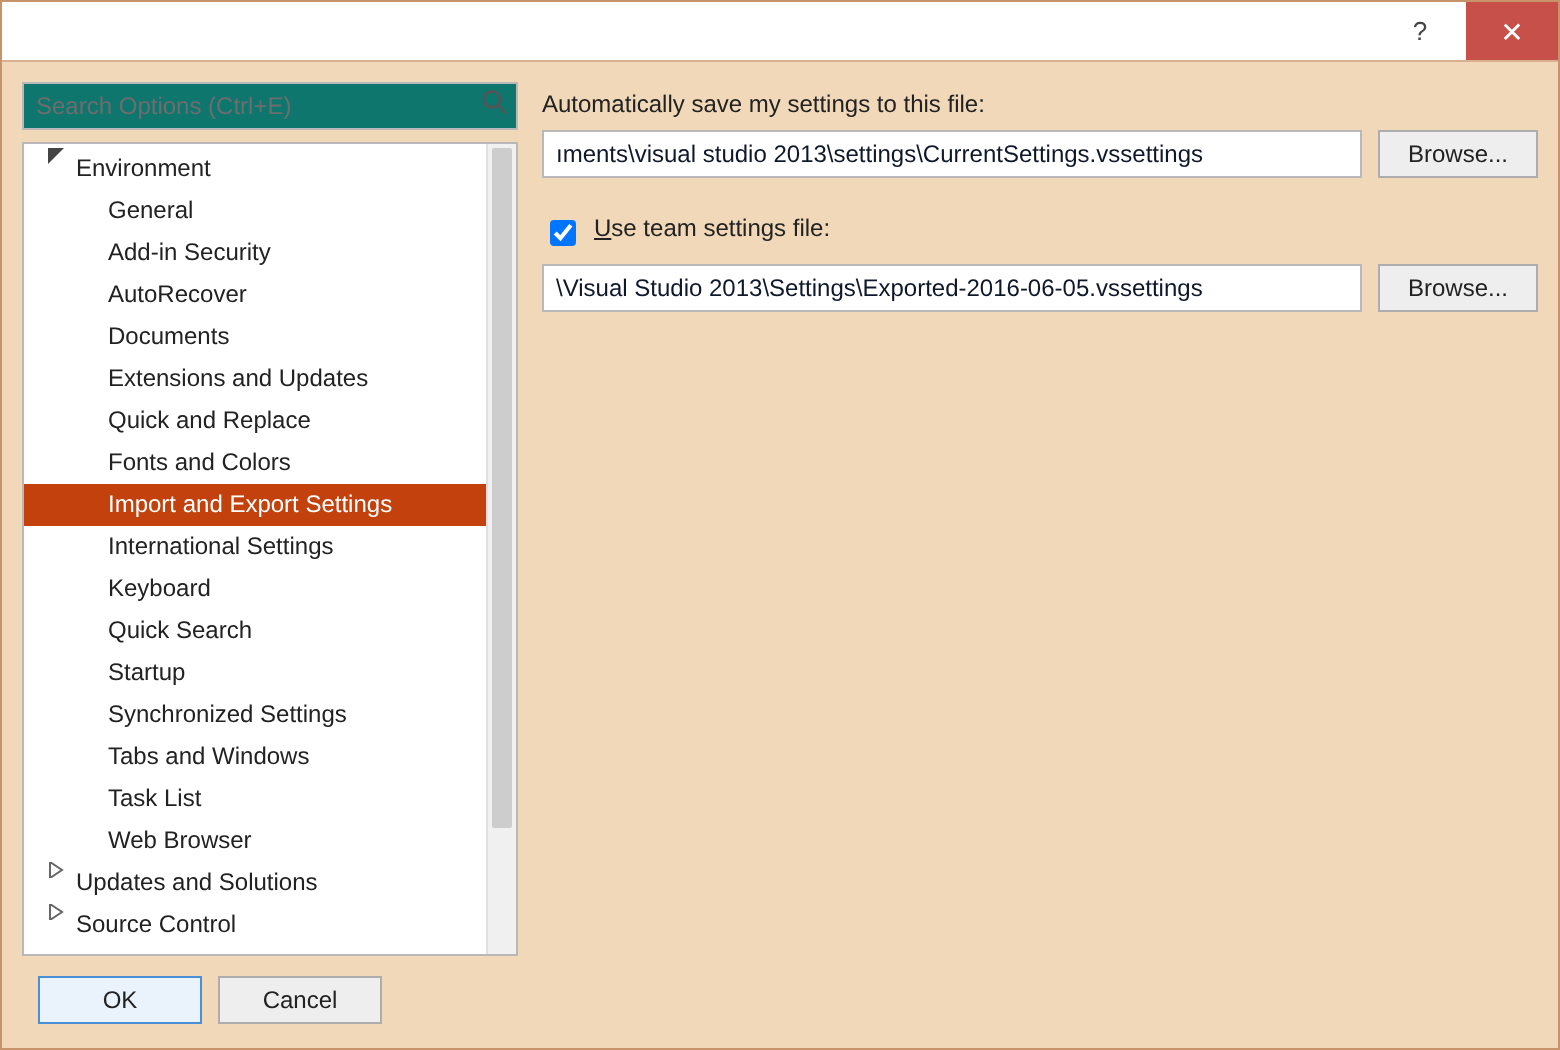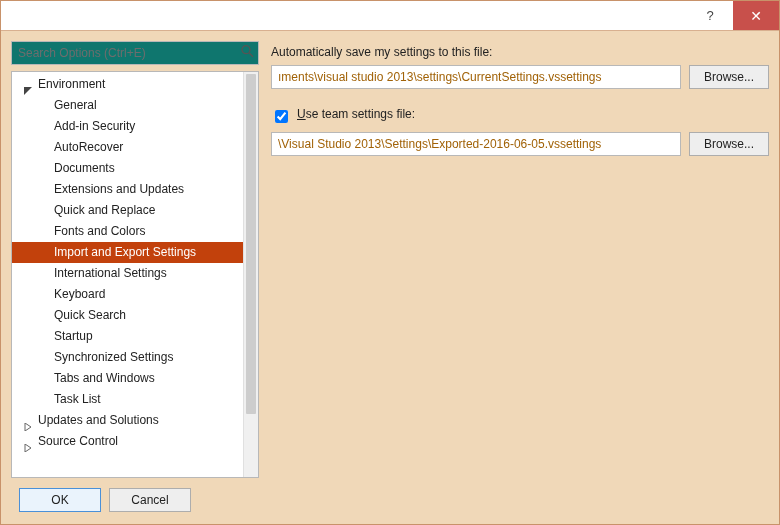--- a/index.html
+++ b/index.html
@@ -115,21 +115,21 @@
     top: 2px;
     height: 340px;
     background: #cdcdcd;
     border-radius: 1px;
   }
   .tree-item {
     height: 21px;
     line-height: 21px;
     white-space: nowrap;
     display: flex;
-    align-items: flex-end;
+    align-items: flex-start;
     color: #222;
     padding-left: 6px;
   }
   .tree-item.level-1 { padding-left: 10px; }
   .tree-item.level-2 { padding-left: 42px; }
   .tree-item .expander {
     width: 12px;
     display: inline-flex;
     align-items: center;
     justify-content: center;
@@ -157,21 +157,21 @@
     margin-bottom: 18px;
   }
   .text-input {
     flex: 1;
     height: 24px;
     border: 1px solid #b8b8b8;
     background: #fff;
     padding: 2px 6px;
     font-family: inherit;
     font-size: 12px;
-    color: #a16207;
+    color: #0f172a;
   }
   .btn {
     height: 24px;
     min-width: 80px;
     background: #eee;
     border: 1px solid #adadad;
     font-family: inherit;
     font-size: 12px;
     color: #222;
     padding: 0 10px;
@@ -277,20 +277,23 @@
               <span>Startup</span>
             </div>
           <div class="tree-item level-2">
               <span>Synchronized Settings</span>
             </div>
           <div class="tree-item level-2">
               <span>Tabs and Windows</span>
             </div>
           <div class="tree-item level-2">
               <span>Task List</span>
+            </div>
+          <div class="tree-item level-2">
+              <span>Web Browser</span>
             </div>
 
           <div class="tree-item level-1">
             <span class="expander">
               <svg width="8" height="8" viewBox="0 0 8 8">
                   <polygon points="1,0 7,4 1,8" fill="none" stroke="#666" stroke-width="1"></polygon>
                 </svg>
             </span>
             <span>Updates and Solutions</span>
           </div>

